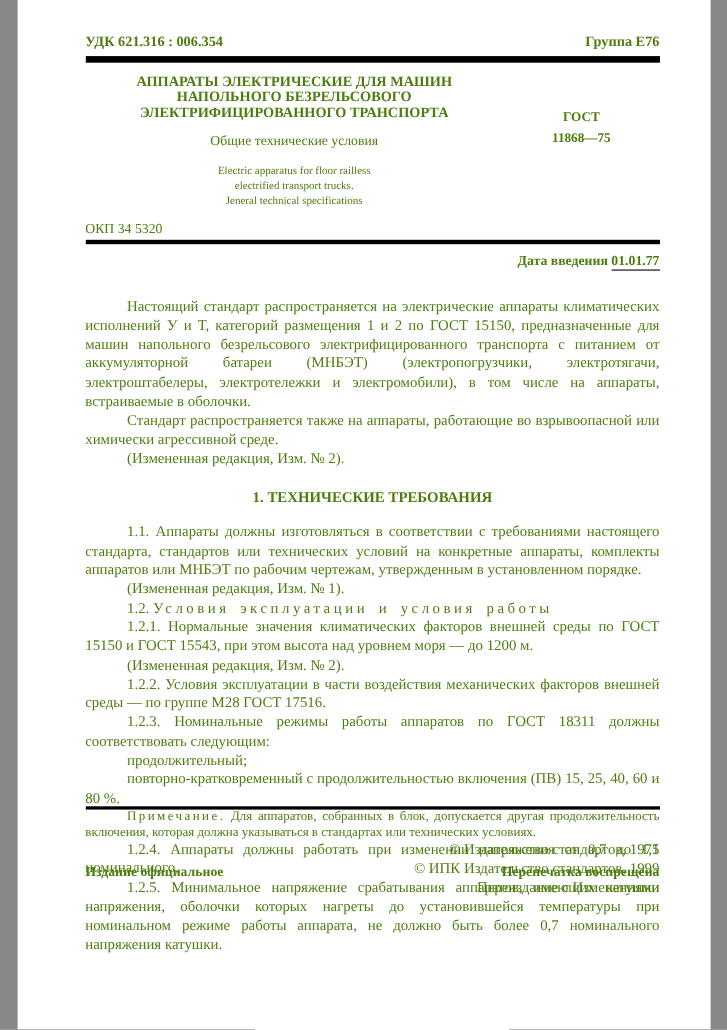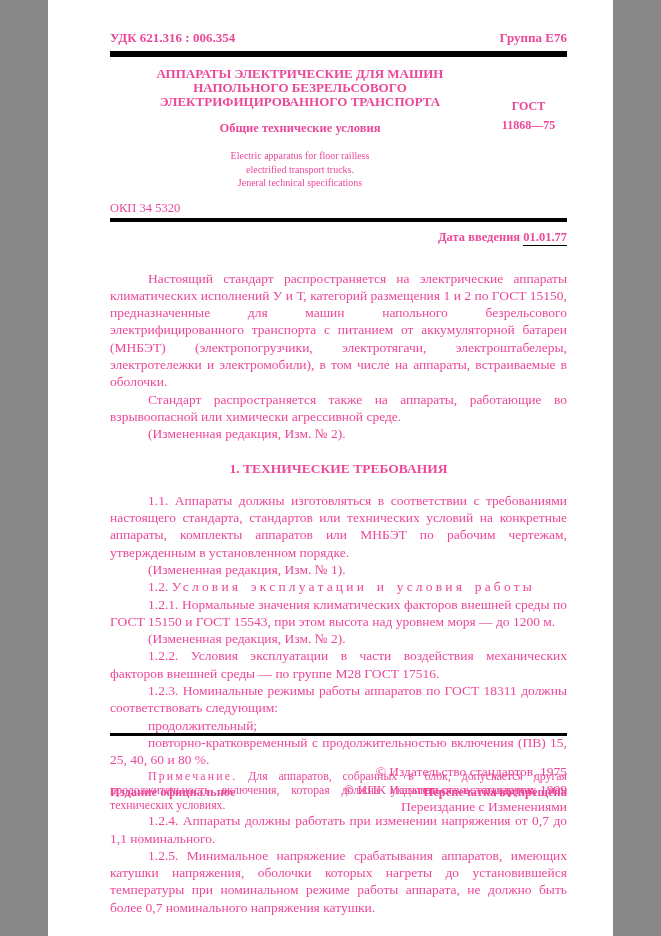--- a/index.html
+++ b/index.html
@@ -1,23 +1,23 @@
 <!DOCTYPE html>
 <html><head>
 <meta charset="utf-8">
 <style>
   * { margin: 0; padding: 0; box-sizing: border-box; }
   html, body { background: #888; }
   .page {
     position: relative;
-    width: 565px;
+    width: 630px;
     height: 936px;
     margin: 0 auto;
     background: #ffffff;
-    color: #ec4899;
+    color: #4d7c0f;
     font-family: "Liberation Serif", "DejaVu Serif", serif;
     overflow: hidden;
   }
   .content { padding: 30px 46px 0 62px; }
 
   .top-row {
     display: flex;
     justify-content: space-between;
     font-size: 13px;
     font-weight: bold;
@@ -33,21 +33,21 @@
     overflow: hidden;
   }
   .bar-thick { height: 6px; background: #000; margin-top: 5px; }
   .bar-mid   { height: 4px; background: #000; margin-top: 2px; }
 
   .title-section { display: flex; margin-top: 10px; }
   .title-left { width: 380px; text-align: center; }
   .title-right { flex: 1; text-align: center; padding-top: 30px; }
 
   .title-ru { font-weight: bold; font-size: 13px; line-height: 14px; }
-  .subtitle-ru { font-weight: bold; font-size: 12.5px; margin-top: 12px; }
+  .subtitle-ru { font-weight: normal; font-size: 12.5px; margin-top: 12px; }
   .title-en { font-size: 10px; line-height: 13.5px; margin-top: 13px; }
   .gost { font-weight: bold; font-size: 12px; line-height: 19px; }
 
   .okp { font-size: 12.5px; margin-top: 11px; }
 
   .date-row {
     text-align: right;
     font-size: 12.5px;
     font-weight: bold;
     margin-top: 8px;

